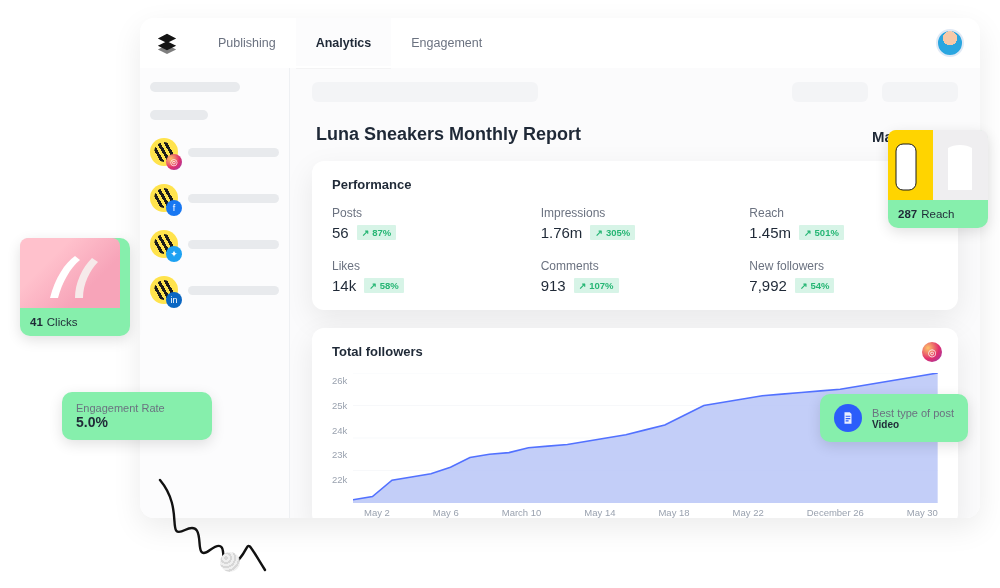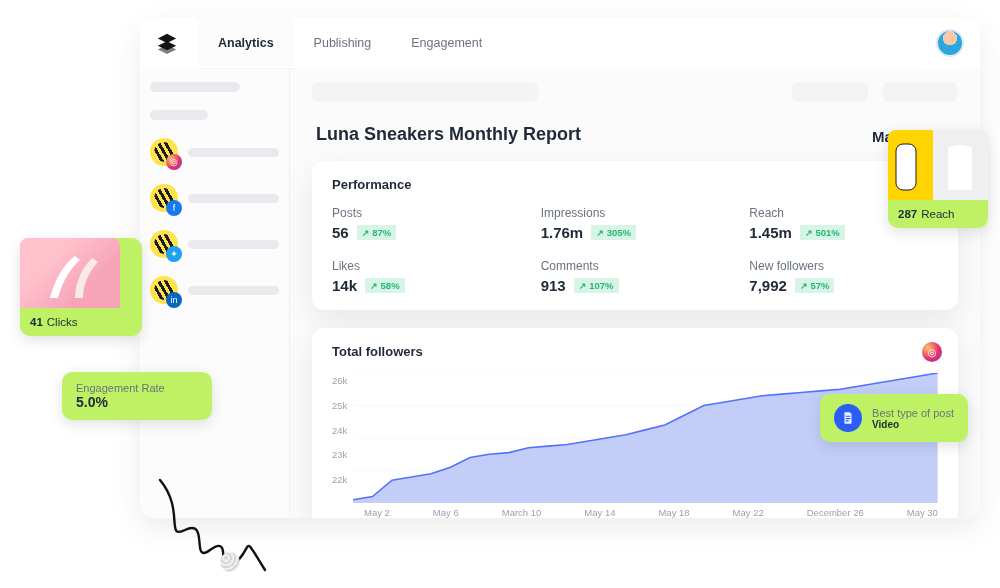--- a/index.html
+++ b/index.html
@@ -47,31 +47,31 @@
   .titleRow{display:flex;align-items:flex-end;margin:10px 4px 16px}
   .titleRow h1{font-size:18px;font-weight:700;margin:0;color:var(--text)}
   .titleRow .date{margin-left:auto;color:var(--text);font-size:15px}
   .titleRow .date strong{font-weight:700;margin-right:6px}
   .card{background:#fff;border-radius:12px;box-shadow:var(--shadow);padding:16px 20px;margin-bottom:18px;position:relative}
   .card h3{margin:0 0 14px;font-size:13px;font-weight:700;color:var(--text)}
   .igbadge{position:absolute;right:16px;top:14px;width:20px;height:20px;border-radius:50%;background:radial-gradient(circle at 30% 30%,#fdc468 0,#e1306c 55%,#8a3ab9 100%);display:flex;align-items:center;justify-content:center;color:#fff;font-size:10px}
   .grid{display:grid;grid-template-columns:repeat(3,1fr);row-gap:18px;column-gap:20px}
   .metric .label{font-size:12px;color:var(--text2);margin-bottom:4px}
   .metric .valrow{display:flex;align-items:center;gap:8px}
-  .metric .val{font-size:15px;font-weight:700;color:var(--text)}
+  .metric .val{font-size:15px;font-weight:400;color:var(--text)}
   .pill{display:inline-flex;align-items:center;gap:3px;background:var(--greenbg);color:var(--green);font-size:9.5px;font-weight:700;border-radius:1px;padding:2px 5px}
   .pill::before{content:"↗";font-size:9px}
   .chartcard{padding-bottom:8px}
   .chartwrap{display:flex;height:130px}
   .yaxis{display:flex;flex-direction:column;justify-content:space-between;font-size:9.5px;color:#9aa2af;padding:2px 6px 18px 0;text-align:left}
   .plot{flex:1;position:relative}
   .plot svg{position:absolute;inset:0;width:100%;height:100%}
   .xaxis{display:flex;justify-content:space-between;font-size:9.5px;color:#9aa2af;margin-top:4px;padding-left:32px}
   
-  .float{position:absolute;background:#bef264;border-radius:10px;box-shadow:var(--shadow2);}
+  .float{position:absolute;background:#86efac;border-radius:10px;box-shadow:var(--shadow2);}
   .floatImg{width:100px;height:70px;border-radius:8px 8px 0 0}
   .floatLabel{padding:8px 10px;font-size:11.5px;color:var(--text)}
   .floatLabel b{font-weight:800;margin-right:4px}
   .floatSmall{padding:10px 14px}
   .floatSmall .lab{font-size:11px;color:var(--text2)}
   .floatSmall .val{font-size:14px;font-weight:800;color:var(--text)}
   .floatInsight{display:flex;align-items:center;gap:10px;padding:10px 14px}
   .insIcon{width:28px;height:28px;border-radius:50%;background:#2c5dfa;display:flex;align-items:center;justify-content:center;color:#fff}
   .insText .lab{font-size:11px;color:var(--text2)}
   .insText .val{font-size:10px;font-weight:800;color:var(--text)}
@@ -84,22 +84,22 @@
 <div class="app">
 
   <div class="topbar">
     <div class="logo">
       <svg viewBox="0 0 24 24" width="22" height="22">
           <path fill="#141414" d="M12 2 2 7l10 5 10-5-10-5zm0 8L2 15l10 5 10-5-10-5z"></path>
           <path fill="#141414" opacity=".55" d="M12 14 2 19l10 5 10-5-10-5z"></path>
         </svg>
     </div>
     <div class="tabs">
+      <div class="tab">Publishing</div>
       <div class="tab active">Analytics</div>
-      <div class="tab">Publishing</div>
       <div class="tab">Engagement</div>
     </div>
     <div class="avatar"></div>
   </div>
 
   <div class="content">
 
     <div class="sidebar">
       <div class="side-placeholder sp1"></div>
       <div class="side-placeholder sp2"></div>
@@ -184,21 +184,21 @@
               <div class="label">Comments</div>
               <div class="valrow">
                 <span class="val">913</span>
                 <span class="pill">107%</span>
               </div>
             </div>
             <div class="metric">
               <div class="label">New followers</div>
               <div class="valrow">
                 <span class="val">7,992</span>
-                <span class="pill">57%</span>
+                <span class="pill">54%</span>
               </div>
             </div>
           </div>
       </div>
 
       <div class="card chartcard">
         <div class="igbadge">◎</div>
         <h3>Total followers</h3>
         <div class="chartwrap">
           <div class="yaxis" id="yaxis">
@@ -229,31 +229,31 @@
             <div>May 22</div>
             <div>December 26</div>
             <div>May 30</div>
           </div>
       </div>
 
     </div>
   </div>
 </div>
 
-<div class="float" style="left:20px;top:238px;width:122px">
+<div class="float" style="left:20px;top:238px;width:110px">
   <div class="floatImg" style="background:linear-gradient(135deg,#ffc1cc 30%,#f7a4b9 70%);position:relative">
     <svg viewBox="0 0 100 70" width="100%" height="100%">
         <path d="M30 60 C35 40 45 25 55 18 L60 22 C50 30 42 45 38 60Z" fill="#fff"></path>
         <path d="M55 60 C55 45 62 30 72 20 L78 24 C70 32 63 46 63 60Z" fill="#f6eaea"></path>
       </svg>
   </div>
   <div class="floatLabel"><b>41</b><span>Clicks</span></div>
 </div>
 
-<div class="float floatSmall" style="left:62px;top:372px;width:150px">
+<div class="float floatSmall" style="left:62px;top:392px;width:150px">
   <div class="lab">Engagement Rate</div>
   <div class="val">5.0%</div>
 </div>
 
 <div class="float" style="right:12px;top:130px;width:100px">
   <div class="floatImg" style="background:linear-gradient(90deg,#ffd400 45%,#efeef0 45%);position:relative">
     <svg viewBox="0 0 100 70" width="100%" height="100%">
         <rect x="8" y="14" width="20" height="46" rx="7" fill="#fff"></rect>
         <rect x="8" y="14" width="20" height="46" rx="7" fill="none" stroke="#1c1c1c" stroke-width="1"></rect>
         <path d="M60 60 L60 18 C66 14 78 14 84 18 L84 60Z" fill="#fff"></path>

